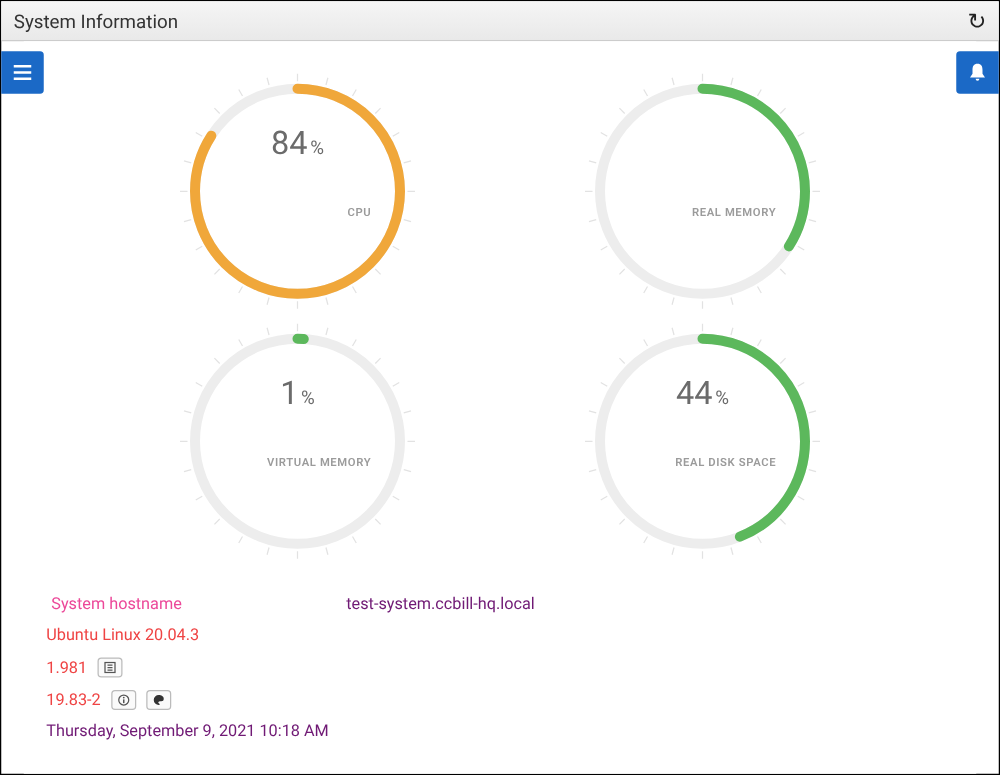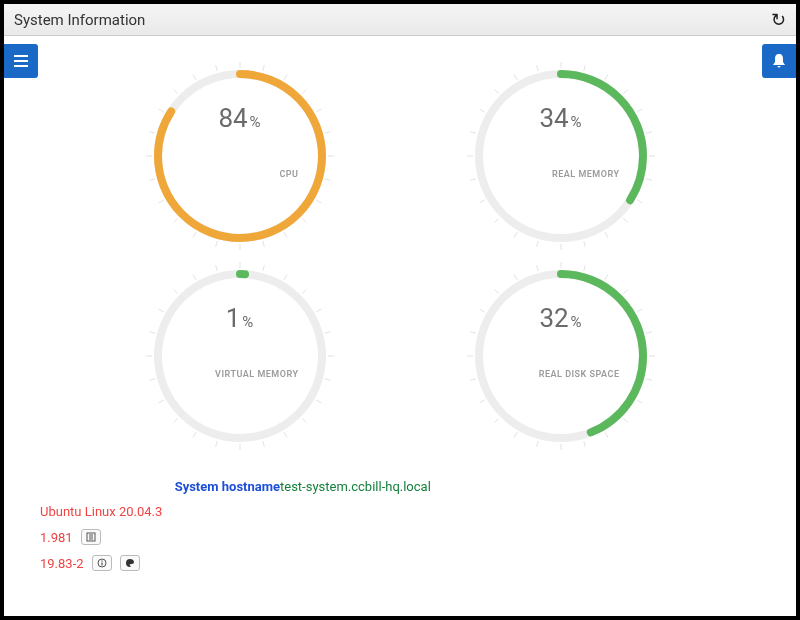--- a/index.html
+++ b/index.html
@@ -7,21 +7,21 @@
       font-family: -apple-system, BlinkMacSystemFont, "Segoe UI", Roboto, Helvetica, Arial, sans-serif;
       background: #e8e8e8;
       width: 800px;
       height: 620px;
       overflow: hidden;
     }
     .window {
       background: #fff;
       width: 800px;
       height: 620px;
-      border: 4px solid #000000;
+      border: 1px solid #000000;
       position: relative;
     }
     .titlebar {
       height: 32px;
       background: linear-gradient(#f5f5f5, #e9e9e9);
       border-bottom: 1px solid #ccc;
       display: flex;
       align-items: center;
       justify-content: space-between;
       padding: 0 10px;
@@ -102,32 +102,31 @@
       margin-top: 8px;
       width: 100%;
       font-size: 13px;
     }
     .info-row {
       display: flex;
       padding: 5px 0;
     }
     .info-key {
       width: 240px;
-      font-weight: 700;
-      color: #1d4ed8;
+      font-weight: 400;
+      color: #ec4899;
       padding-left: 4px;
-      text-align: right;
     }
     .info-val {
       color: #ef4444;
       display: flex;
       align-items: center;
       gap: 8px;
     }
-    .info-val.link { color: #15803d; }
+    .info-val.link { color: #701a75; }
     .mini-icon {
       display: inline-flex;
       align-items: center;
       justify-content: center;
       width: 20px;
       height: 16px;
       border: 1px solid #bbb;
       border-radius: 3px;
       font-size: 10px;
       color: #444;
@@ -216,21 +215,20 @@
             <line class="tick" x1="19.998527286561995" y1="117.77607596902185" x2="14.202972328827585" y2="119.32899023963698"></line>
             <line class="tick" x1="17" y1="95.00000000000001" x2="11" y2="95.00000000000001"></line>
             <line class="tick" x1="19.99852728656198" y1="72.22392403097821" x2="14.20297232882757" y2="70.67100976036309"></line>
             <line class="tick" x1="28.7897644669694" y1="50.99999999999999" x2="23.59361204426277" y2="47.99999999999999"></line>
             <line class="tick" x1="42.774603255583806" y1="32.77460325558383" x2="38.53196256846452" y2="28.531962568464536"></line>
             <line class="tick" x1="60.99999999999996" y1="18.789764466969416" x2="57.99999999999996" y2="13.593612044262798"></line>
             <line class="tick" x1="82.22392403097818" y1="9.998527286561995" x2="80.67100976036306" y2="4.202972328827585"></line>
       <circle class="track" cx="105" cy="95" r="82"></circle>
       <circle class="arc" cx="105" cy="95" r="82" stroke="#5cb85c" stroke-dasharray="175.17520636416685 515.221195188726" transform="rotate(-90 105 95)"></circle>
     </svg>
-    <div class="value"><span>34</span><span class="pct">%</span></div>
     <div class="label">REAL MEMORY</div>
   </div>
       <div class="gauge">
     <svg viewBox="0 0 210 190">
       <line class="tick" x1="105" y1="7" x2="105" y2="1"></line>
             <line class="tick" x1="127.77607596902183" y1="9.998527286561995" x2="129.32899023963694" y2="4.202972328827585"></line>
             <line class="tick" x1="149" y1="18.7897644669694" x2="152" y2="13.59361204426277"></line>
             <line class="tick" x1="167.22539674441617" y1="32.77460325558383" x2="171.4680374315355" y2="28.531962568464536"></line>
             <line class="tick" x1="181.2102355330306" y1="51.00000000000001" x2="186.40638795573724" y2="48.00000000000001"></line>
             <line class="tick" x1="190.001472713438" y1="72.22392403097817" x2="195.79702767117243" y2="70.67100976036305"></line>
@@ -280,21 +278,21 @@
             <line class="tick" x1="19.998527286561995" y1="117.77607596902185" x2="14.202972328827585" y2="119.32899023963698"></line>
             <line class="tick" x1="17" y1="95.00000000000001" x2="11" y2="95.00000000000001"></line>
             <line class="tick" x1="19.99852728656198" y1="72.22392403097821" x2="14.20297232882757" y2="70.67100976036309"></line>
             <line class="tick" x1="28.7897644669694" y1="50.99999999999999" x2="23.59361204426277" y2="47.99999999999999"></line>
             <line class="tick" x1="42.774603255583806" y1="32.77460325558383" x2="38.53196256846452" y2="28.531962568464536"></line>
             <line class="tick" x1="60.99999999999996" y1="18.789764466969416" x2="57.99999999999996" y2="13.593612044262798"></line>
             <line class="tick" x1="82.22392403097818" y1="9.998527286561995" x2="80.67100976036306" y2="4.202972328827585"></line>
       <circle class="track" cx="105" cy="95" r="82"></circle>
       <circle class="arc" cx="105" cy="95" r="82" stroke="#5cb85c" stroke-dasharray="226.69732588303944 515.221195188726" transform="rotate(-90 105 95)"></circle>
     </svg>
-    <div class="value"><span>32</span><span class="pct">%</span></div>
+    <div class="value"><span>44</span><span class="pct">%</span></div>
     <div class="label">REAL DISK SPACE</div>
   </div>
     </div>
 
     <div class="info-table">
       <div class="info-row">
         <div class="info-key">System hostname</div>
         <div class="info-val link">test-system.ccbill-hq.local</div>
       </div>
       <div class="info-row">
@@ -324,16 +322,17 @@
               </svg>
           </span>
           <span class="mini-icon">
             <svg width="10" height="10" viewBox="0 0 10 10">
                 <path d="M5 1 a4 4 0 1 0 0 8 c1 0 1-1 0-1.5 c-1-0.5 0-1.5 1-1.5 l1 0 a2 2 0 0 0 2-2 c0-2-2-3-4-3 Z" fill="#333"></path>
               </svg>
           </span>
         </div>
       </div>
       <div class="info-row">
+        <div class="info-val link">Thursday, September 9, 2021 10:18 AM</div>
       </div>
     </div>
   </div>
 </div>
 
 </body></html>

